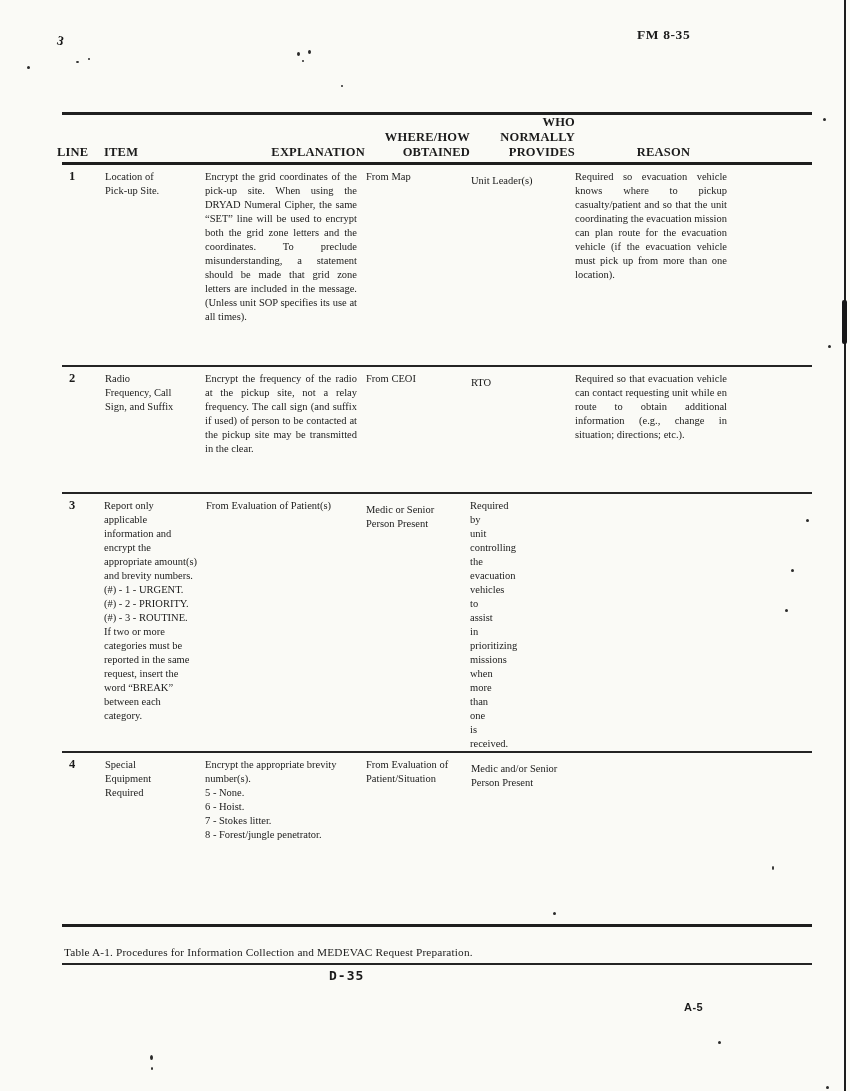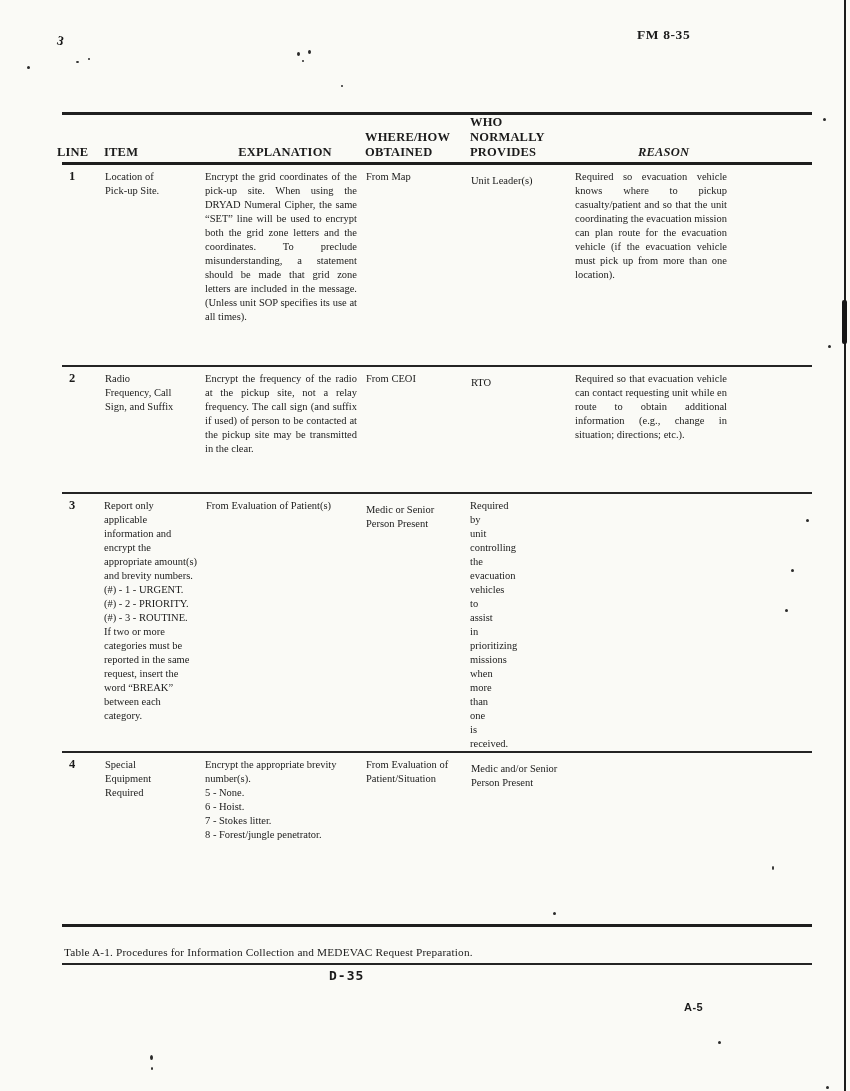--- a/index.html
+++ b/index.html
@@ -23,23 +23,23 @@
   .thead {
     border-top:3px solid #202020;
     border-bottom:3px solid #1d1d1d;
     align-items:end;
     min-height:48px;
     padding-bottom:2px;
     font-weight:bold; font-size:12.5px; line-height:15px;
     letter-spacing:0.2px;
   }
   .h-line { margin-left:-5px; }
-  .h-expl { text-align:center; }
-  .h-where, .h-who { white-space:pre-line; }
-  .h-reason { text-align:center; padding-right:60px;font-style:italic; }
+  .h-expl { text-align:right; }
+  .h-where, .h-who { white-space:pre-line;text-align:right; }
+  .h-reason { text-align:center; padding-right:60px; }
   .trow {
     border-bottom:2px solid #242424;
     font-size:10.5px; line-height:14px;
   }
   .trow.last { border-bottom:3px solid #1d1d1d; }
   .r1 { min-height:202px; }
   .r2 { min-height:127px; }
   .r3 { min-height:183px; }
   .r4 { min-height:174px; }
   .c-line  { font-size:12.5px; font-weight:bold; padding:4px 0 0 7px; }

